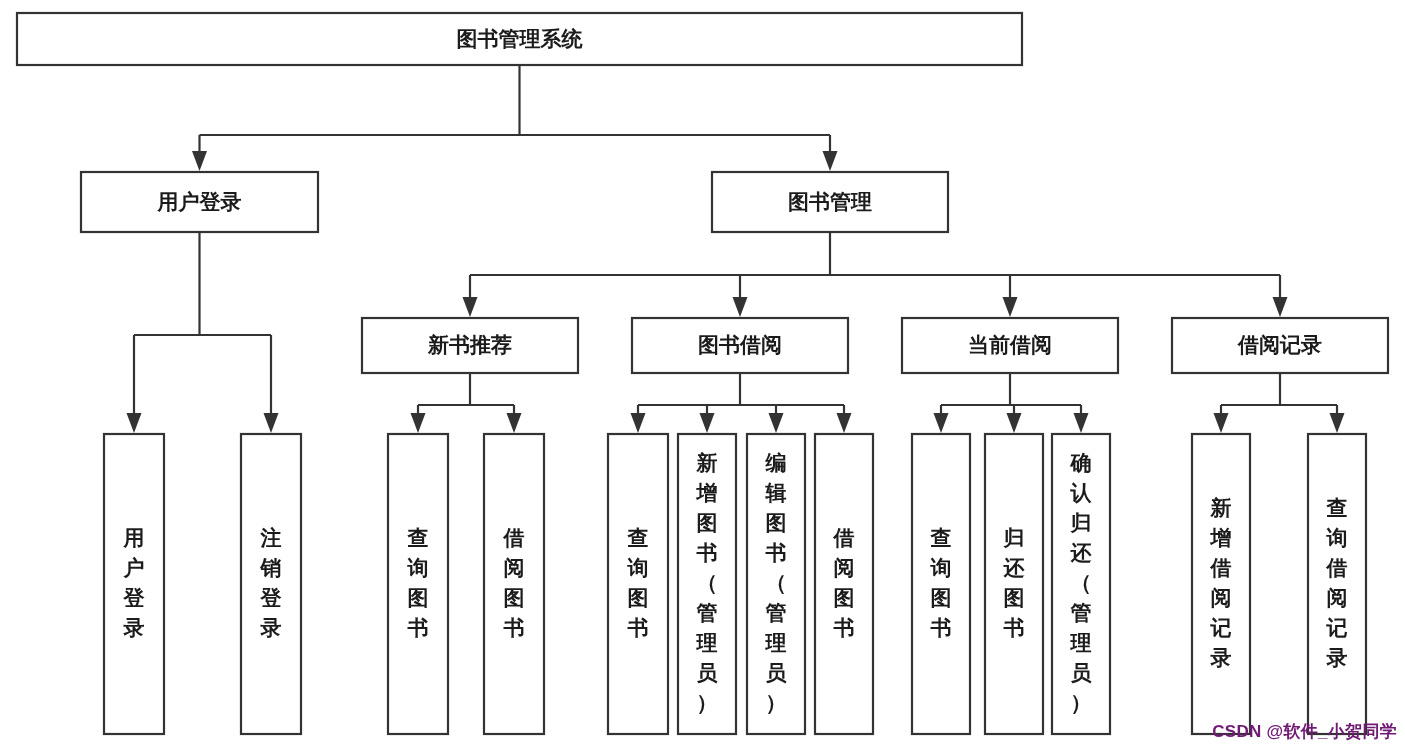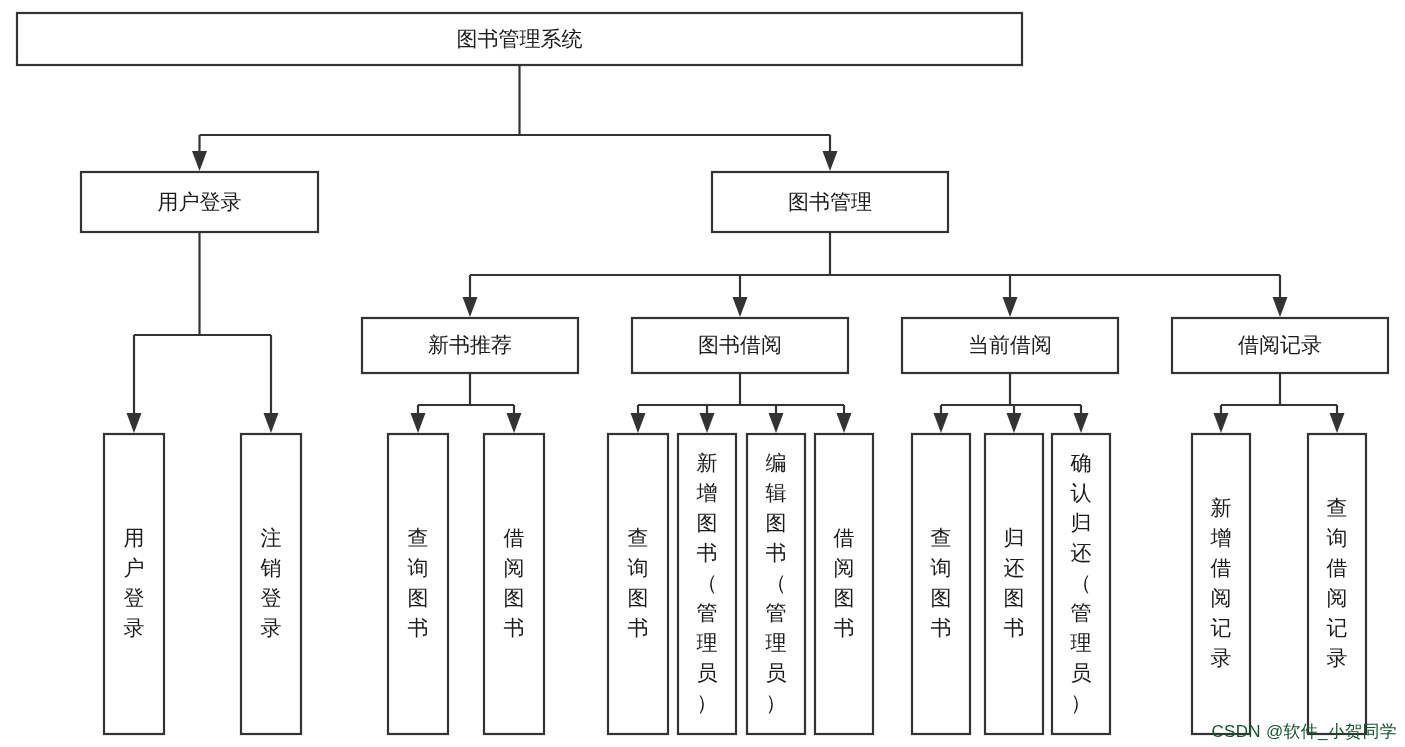--- a/index.html
+++ b/index.html
@@ -12,20 +12,21 @@
     width: 1405px;
     height: 747px;
     overflow: hidden;
     font-family: "Liberation Sans", "DejaVu Sans", sans-serif;
   }
   #diagram-root {
     position: relative;
     width: 1405px;
     height: 747px;
     background: #ffffff;
+    font-weight: bold;
   }
   svg.diagram-canvas {
     position: absolute;
     left: 0;
     top: 0;
     width: 1405px;
     height: 747px;
     display: block;
   }
   .node-box {
@@ -56,21 +57,21 @@
     fill: #1b1b1b;
     text-anchor: middle;
     dominant-baseline: middle;
   }
   .watermark-text {
     position: absolute;
     right: 8px;
     bottom: 4px;
     font-family: "Liberation Sans", "DejaVu Sans", sans-serif;
     font-size: 17px;
-    color: #14532d;
+    color: #701a75;
     white-space: nowrap;
     letter-spacing: 0.3px;
     user-select: none;
   }
 </style>
 </head>
 <body>
 
 <div id="diagram-root">
   <svg class="diagram-canvas" viewBox="0 0 1405 747">

